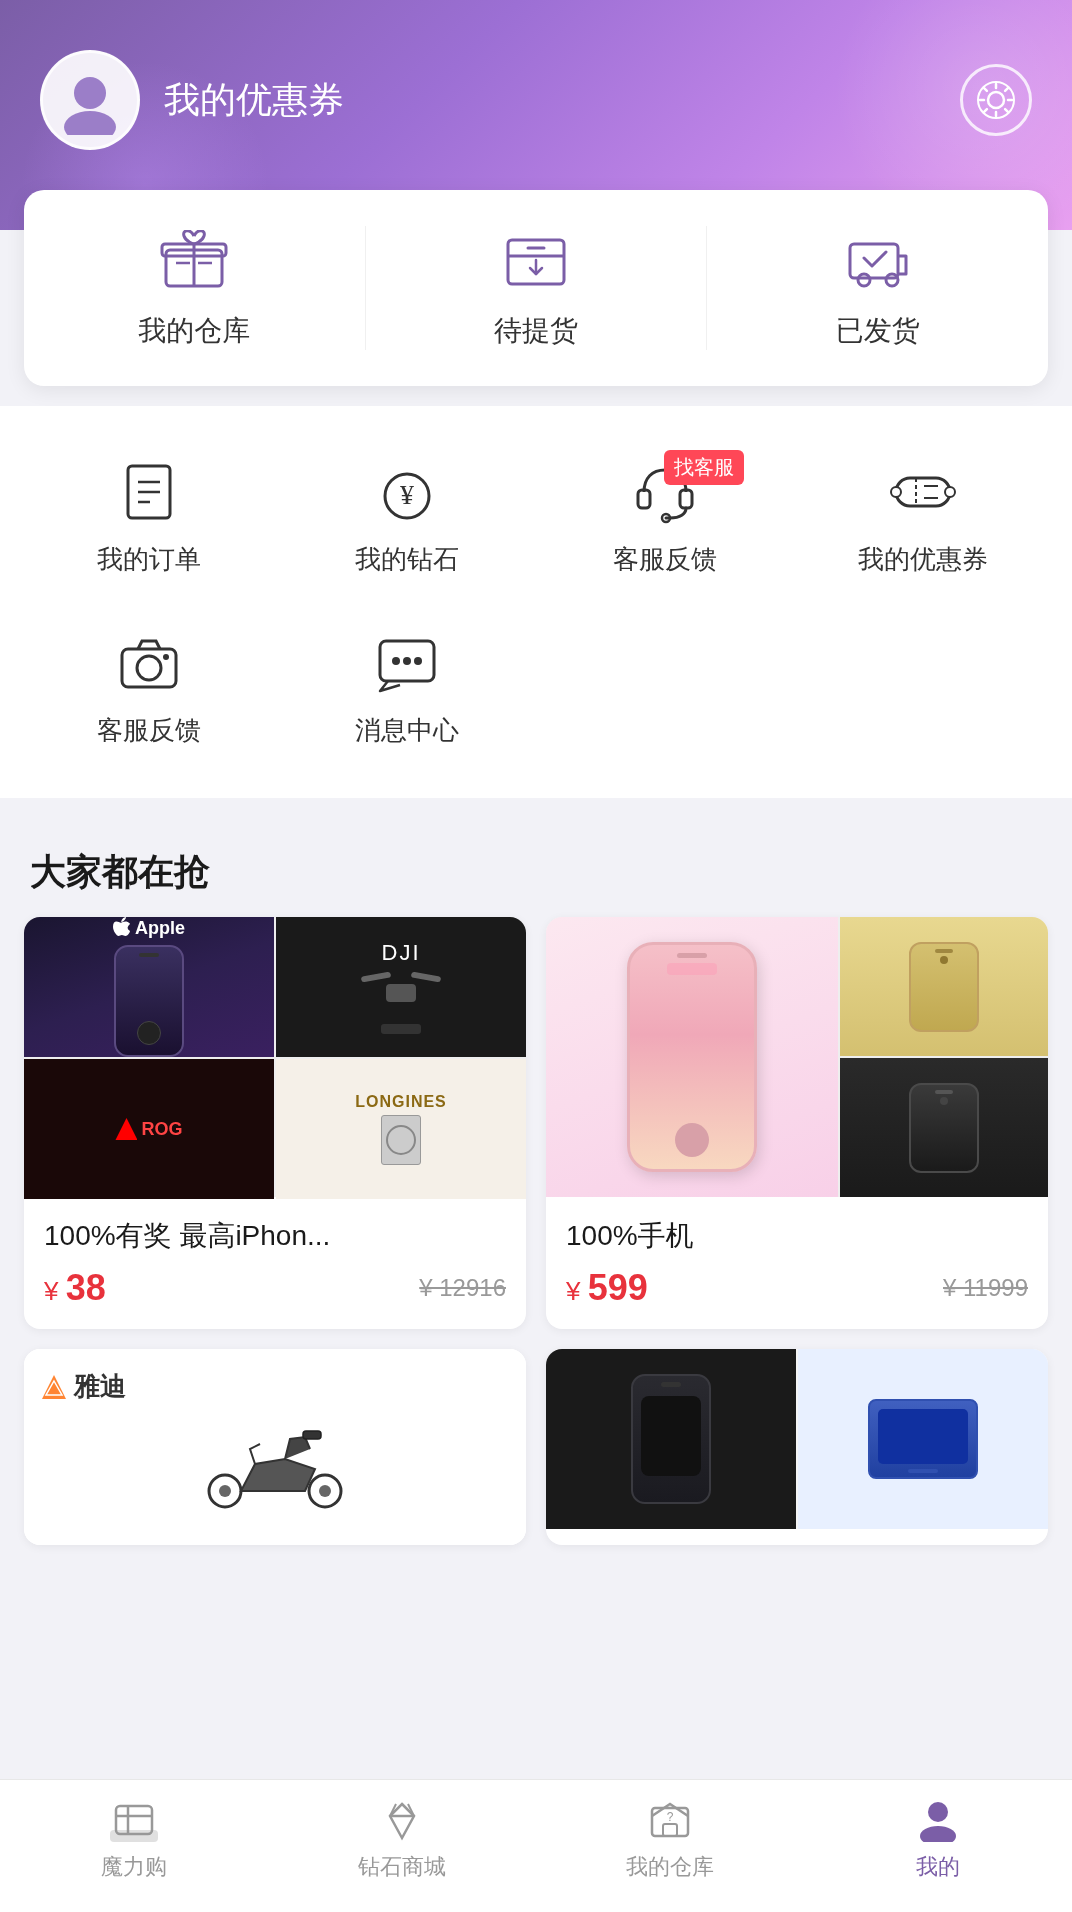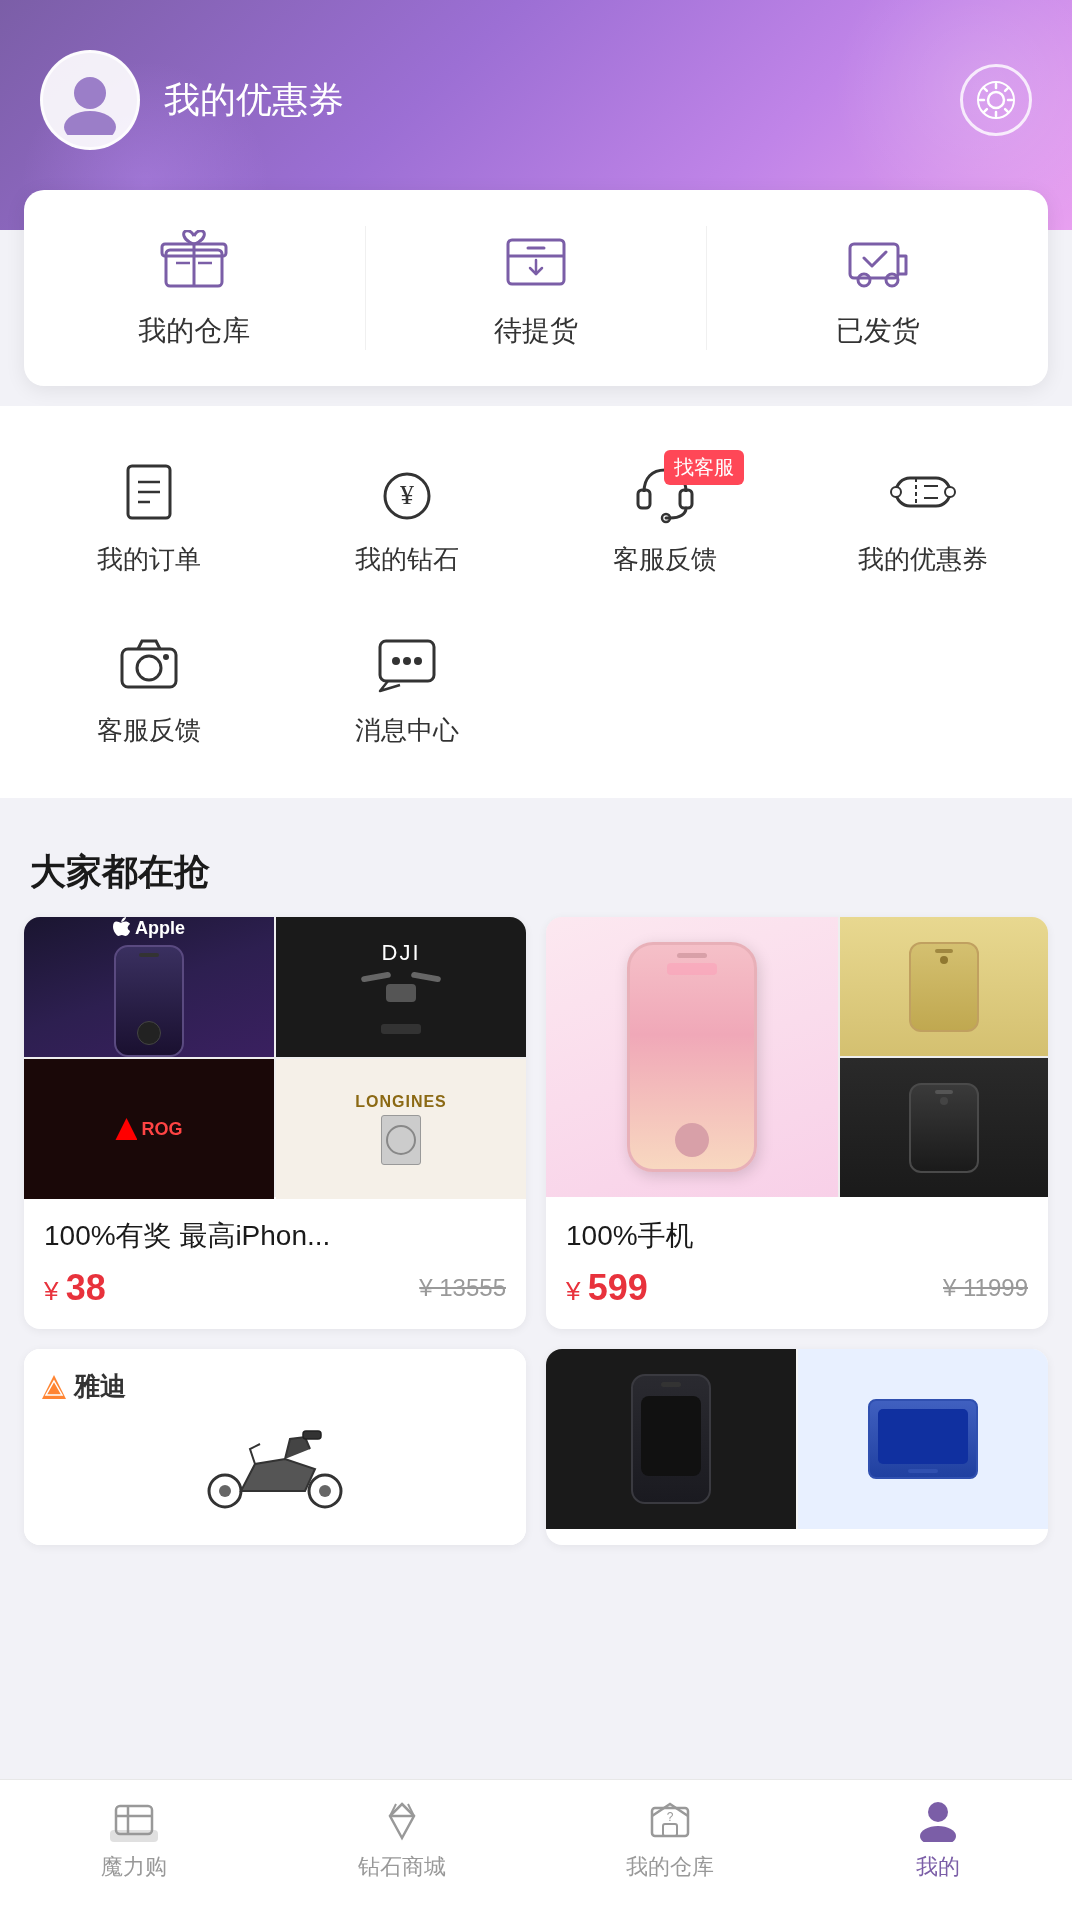--- a/index.html
+++ b/index.html
@@ -453,21 +453,21 @@
             <div style="width:40px;height:50px;background:#ccc;border-radius:3px;border:1.5px solid #999;display:flex;align-items:center;justify-content:center;">
               <div style="width:30px;height:30px;border-radius:50%;border:2px solid #888;"></div>
             </div>
           </div>
         </div>
 
         <div class="product-info">
           <div class="product-title">100%有奖 最高iPhon...</div>
           <div class="product-price-row">
             <span class="product-price-current"><span>¥ </span>38</span>
-            <span class="product-price-original">¥ 13555</span>
+            <span class="product-price-original">¥ 12916</span>
           </div>
         </div>
       </div>
 
       <div class="product-card">
         <div style="height:280px; display:grid; grid-template-columns:1.4fr 1fr; gap:2px; background:#eee;">
 
           <div style="background:linear-gradient(160deg,#fce8f0 0%,#f8d0e8 100%); display:flex; align-items:center; justify-content:center;">
             <div style="width:130px; height:230px; background:linear-gradient(180deg,#f5c0c8 0%,#f0a8b8 40%,#f8d8c0 100%); border-radius:26px; border:3px solid #e8b0b8; position:relative; box-shadow:2px 4px 15px rgba(0,0,0,0.15);">
               <div style="position:absolute;top:8px;left:50%;transform:translateX(-50%);width:30px;height:5px;background:#d8a0a8;border-radius:3px;"></div>

